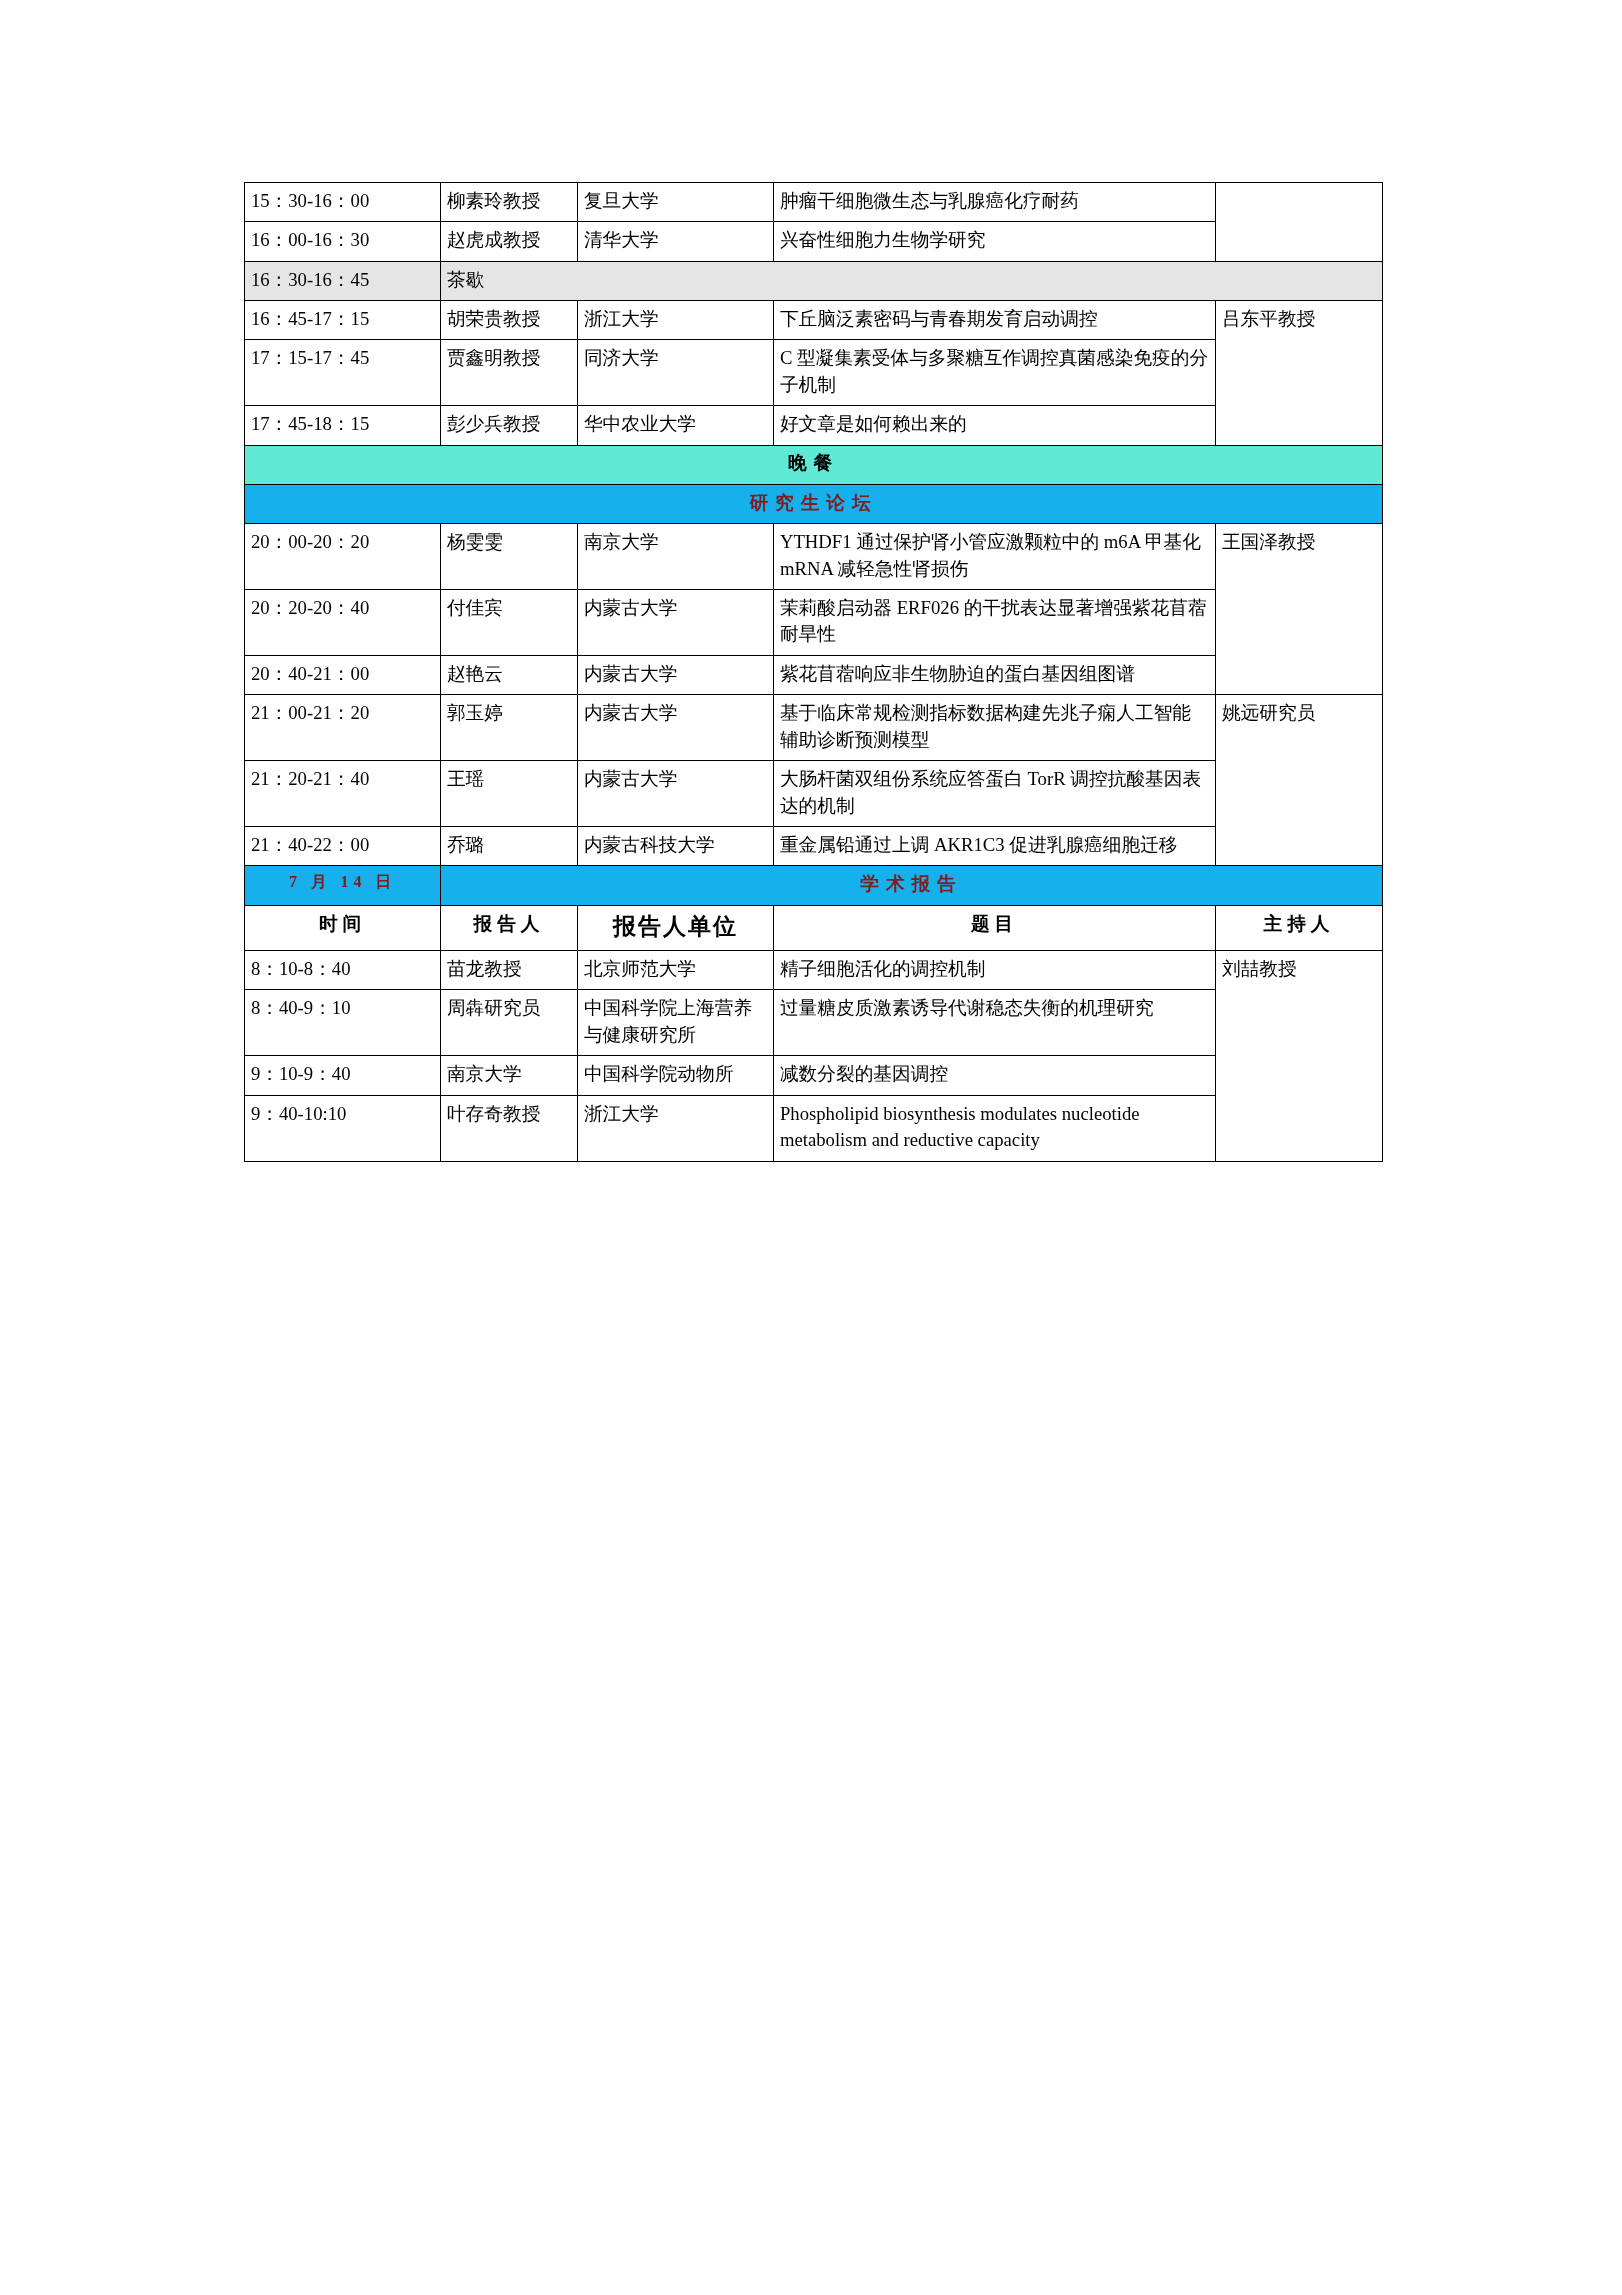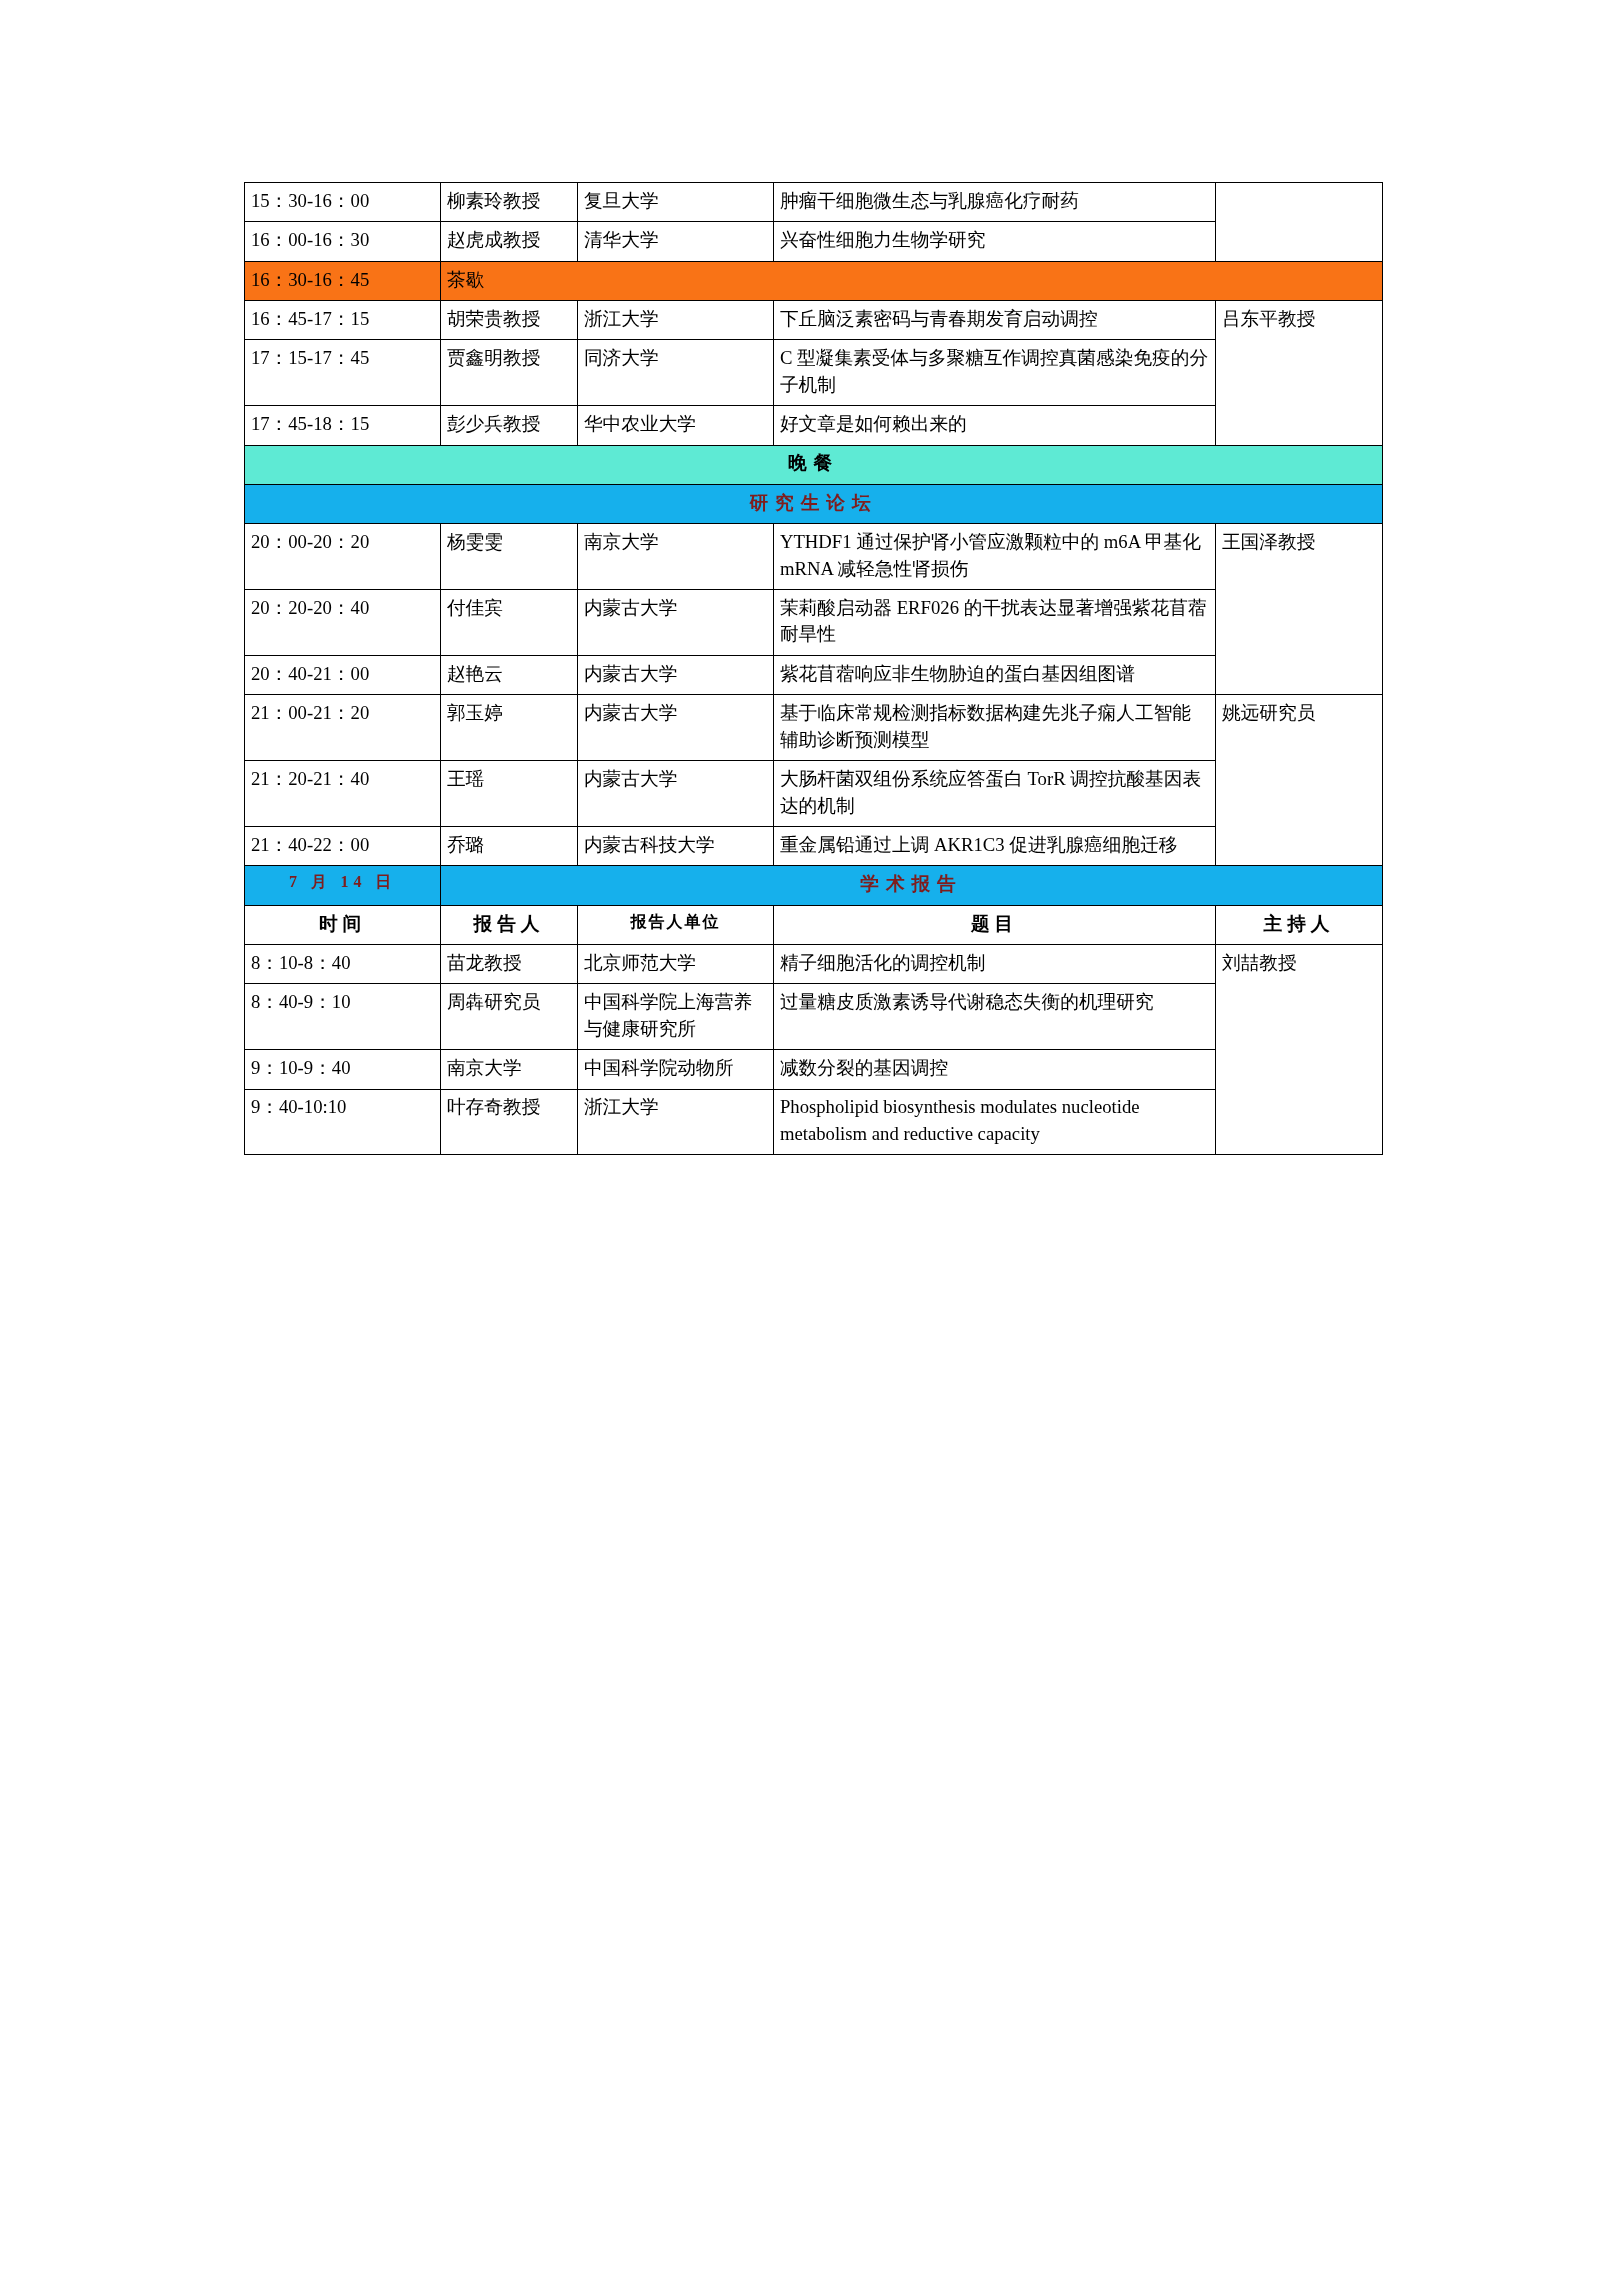--- a/index.html
+++ b/index.html
@@ -48,21 +48,21 @@
   }
   .cn { font-family: "Liberation Serif", serif; }
   .latin-block {
     font-family: "Liberation Mono", monospace;
     font-size: 17px;
     line-height: 1.62;
   }
 
   
   .row-break td {
-    background: #f97316;
+    background: #e5e5e5;
     font-size: 18.7px;
     padding-top: 5.9px;
     padding-bottom: 6.9px;
   }
   .banner-grey td {
     background: #5eead4;
     text-align: center;
     font-weight: bold;
     font-size: 21.6px;
     letter-spacing: 6.9px;
@@ -85,21 +85,21 @@
   }
   .head-row td {
     text-align: center;
     font-weight: bold;
     font-size: 20.6px;
     letter-spacing: 4.9px;
     padding: 7.9px 0 9.8px 0;
     vertical-align: middle;
   }
   .head-row td.small {
-    font-size: 16px;
+    font-size: 23px;
     letter-spacing: 2px;
   }
   .no-bottom-border { border-bottom: none !important; margin-left: 48px; }
   .no-top-border { border-top: none !important; }
   .nowrap { white-space: nowrap; }
 </style>
 </head>
 <body>
 
 <div class="page">

